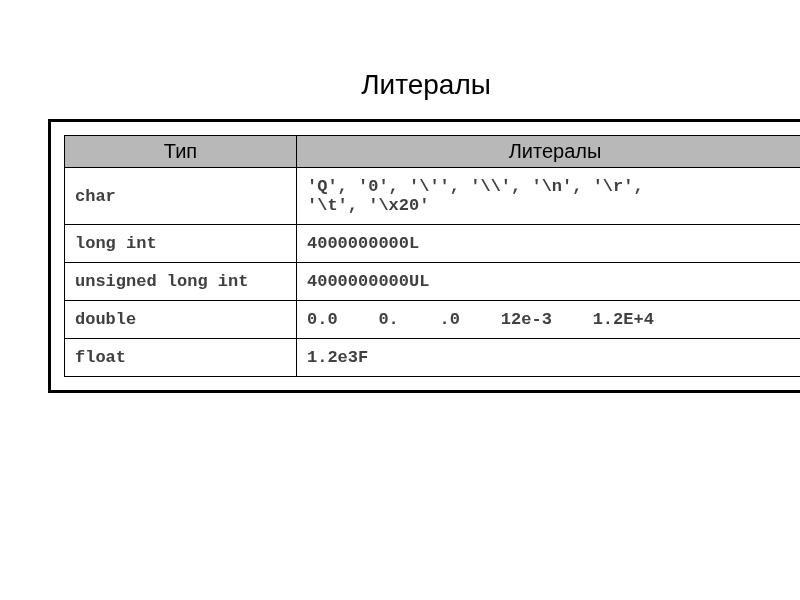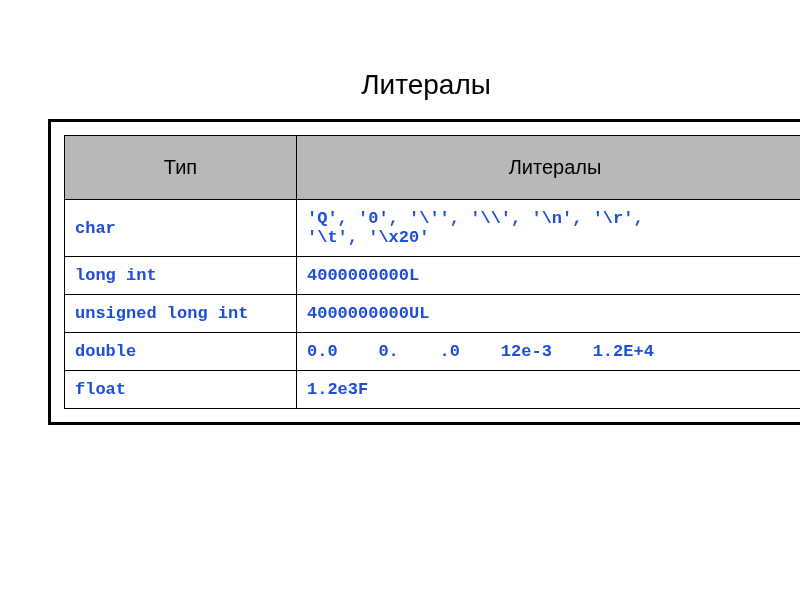--- a/index.html
+++ b/index.html
@@ -23,33 +23,33 @@
     }
     table {
       width: 100%;
       border-collapse: collapse;
     }
     th {
       background: #b8b8b8;
       font-family: Arial, sans-serif;
       font-weight: normal;
       font-size: 20px;
-      padding: 20px 10px;
+      padding: 4px 10px;
       border: 1px solid #000;
       text-align: center;
       color: #000;
     }
     td {
       font-family: "Courier New", monospace;
       font-weight: bold;
       font-size: 17px;
       padding: 9px 10px;
       border: 1px solid #000;
       text-align: left;
-      color: #1d4ed8;
+      color: #404040;
       white-space: pre;
     }
     td.type-col {
       width: 232px;
     }
   </style>
 </head>
 <body>
 
 <h1 class="title">Литералы</h1>

